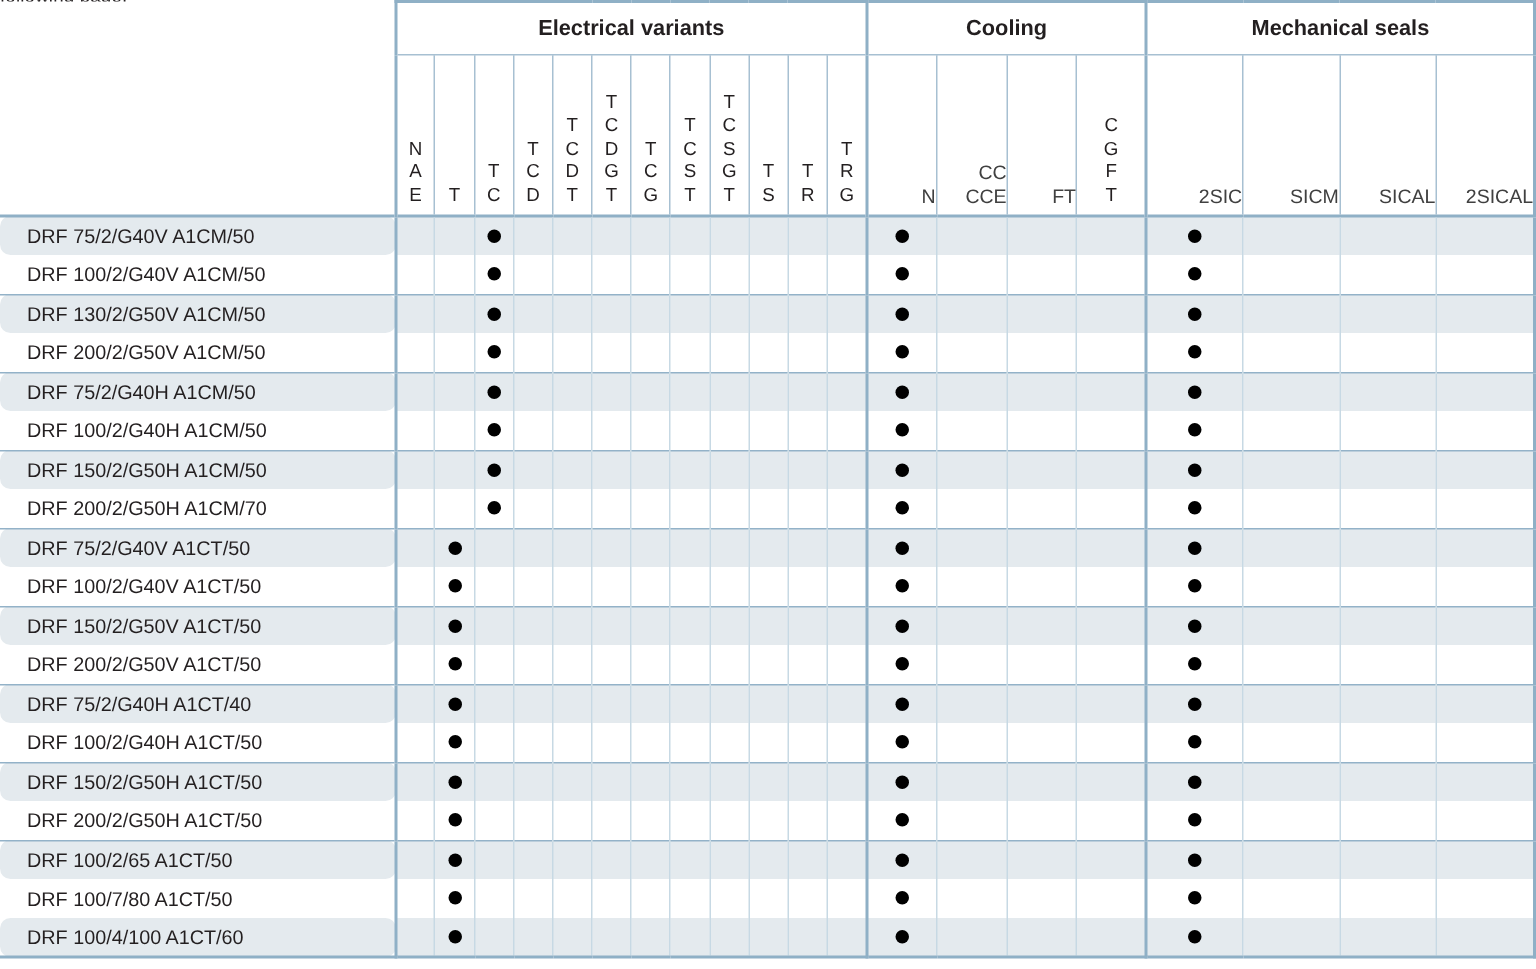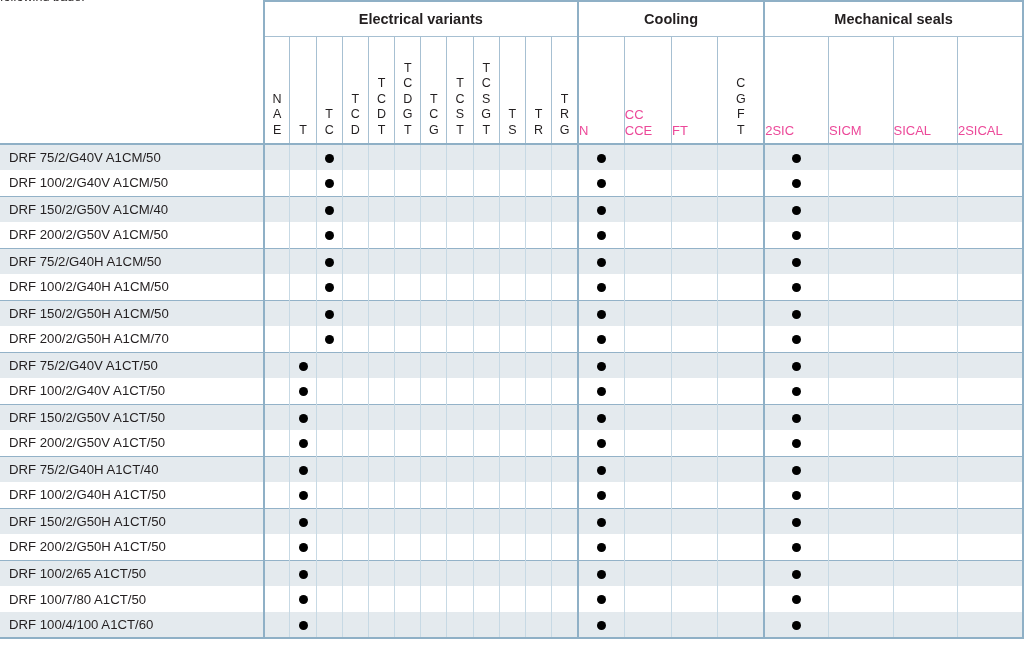--- a/index.html
+++ b/index.html
@@ -80,35 +80,36 @@
     display: block;
     font-size: 12.5px;
     line-height: 15.5px;
     color: #231f20;
     text-align: center;
   }
   .wcode {
     display: block;
     font-size: 13px;
     line-height: 15.5px;
-    color: #ec4899;
-    text-align: left;
+    color: #404040;
+    text-align: right;
   }
 
   
   tr.drow td { height: 26px; }
 
   td.rowlabel {
     font-size: 13.2px;
     color: #231f20;
-    padding-left: 9px;
+    padding-left: 18px;
     white-space: nowrap;
     vertical-align: middle;
     border-right: 2px solid #8fb0c6;
     border-left: none;
+    border-radius: 7px;
   }
 
   td.cell {
     border-left: 1px solid #c7d9e4;
     border-right: 1px solid #c7d9e4;
     text-align: center;
     vertical-align: middle;
   }
   td.cell.sec-start { border-left: 2px solid #8fb0c6; }
   td.cell.sec-end   { border-right: 2px solid #8fb0c6; }
@@ -300,21 +301,21 @@
           <td class="cell sec-start"><span class="dot"></span></td>
           <td class="cell"></td>
           <td class="cell"></td>
           <td class="cell sec-end"></td>
           <td class="cell sec-start"><span class="dot"></span></td>
           <td class="cell"></td>
           <td class="cell"></td>
           <td class="cell sec-end"></td>
         </tr>
         <tr class="drow shade grp-top">
-          <td class="rowlabel">DRF 150/2/G50V A1CM/40</td>
+          <td class="rowlabel">DRF 130/2/G50V A1CM/50</td>
           <td class="cell sec-start"></td>
           <td class="cell"></td>
           <td class="cell"><span class="dot"></span></td>
           <td class="cell"></td>
           <td class="cell"></td>
           <td class="cell"></td>
           <td class="cell"></td>
           <td class="cell"></td>
           <td class="cell"></td>
           <td class="cell"></td>

